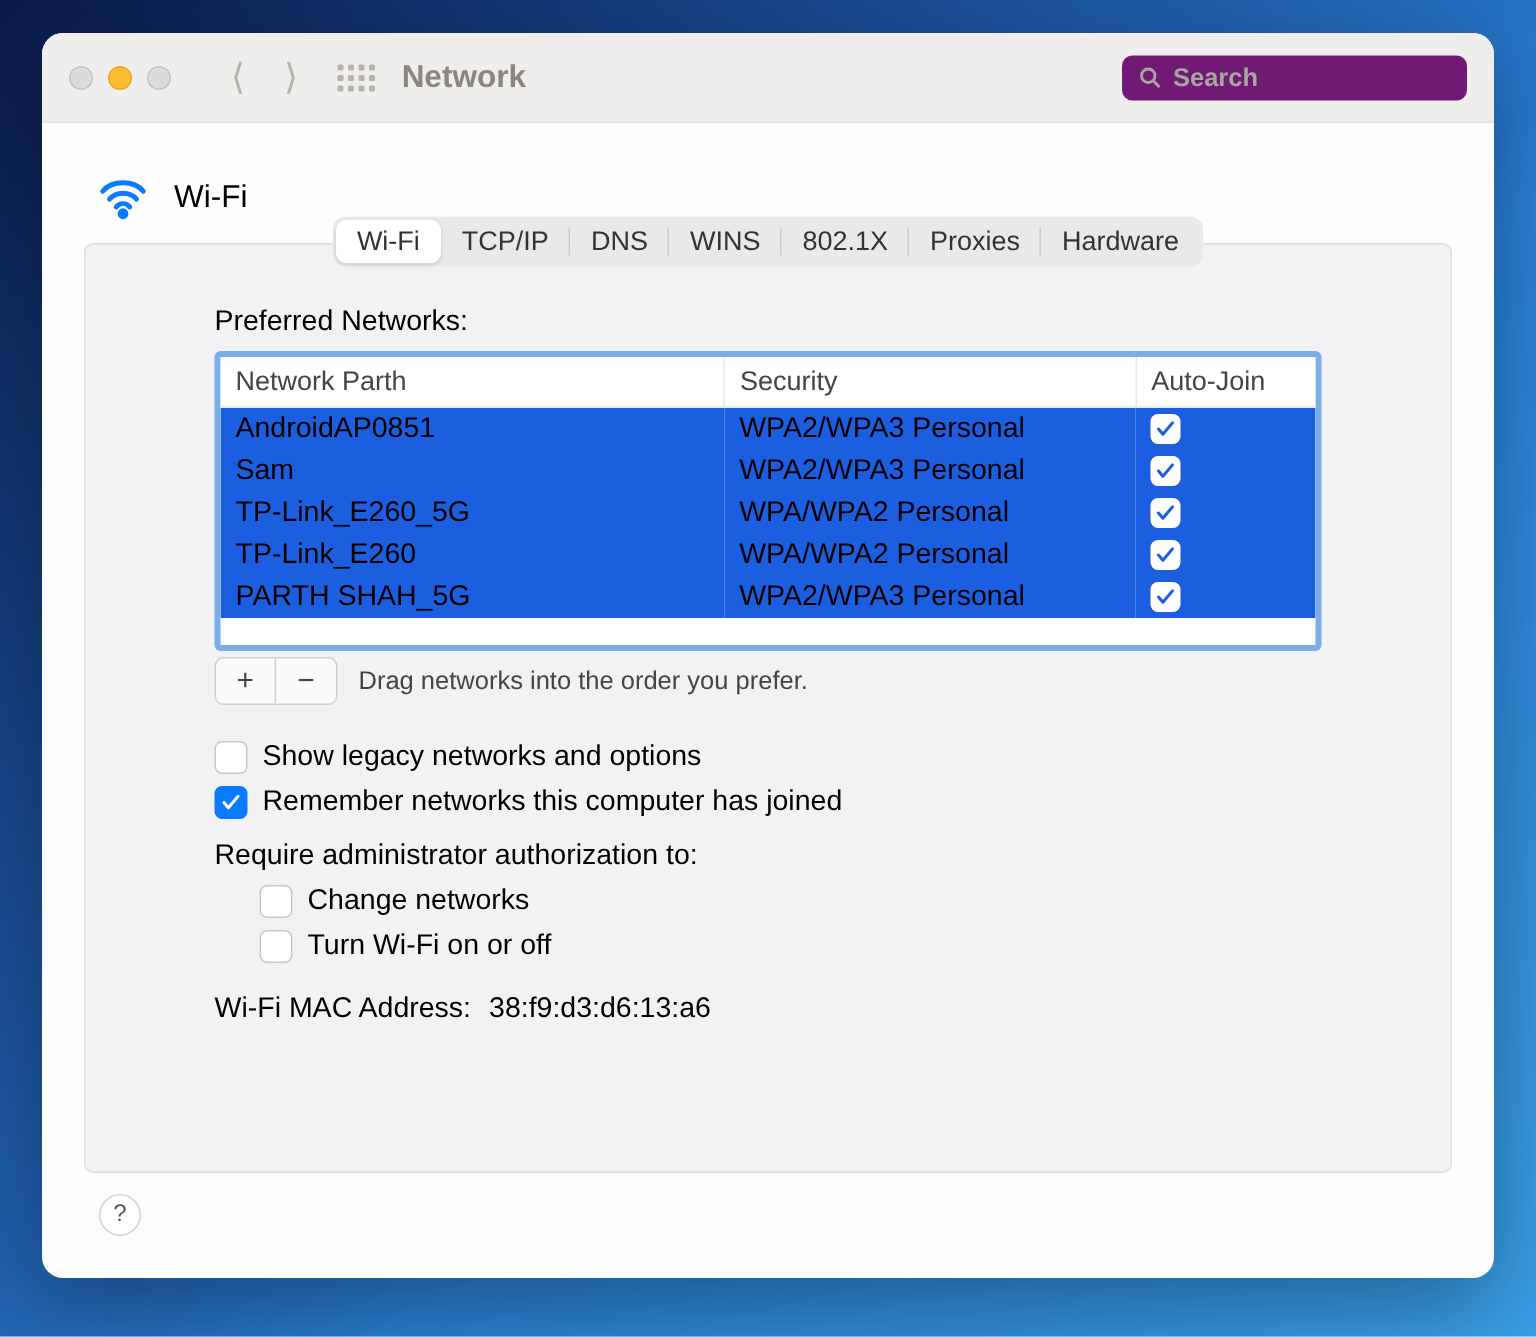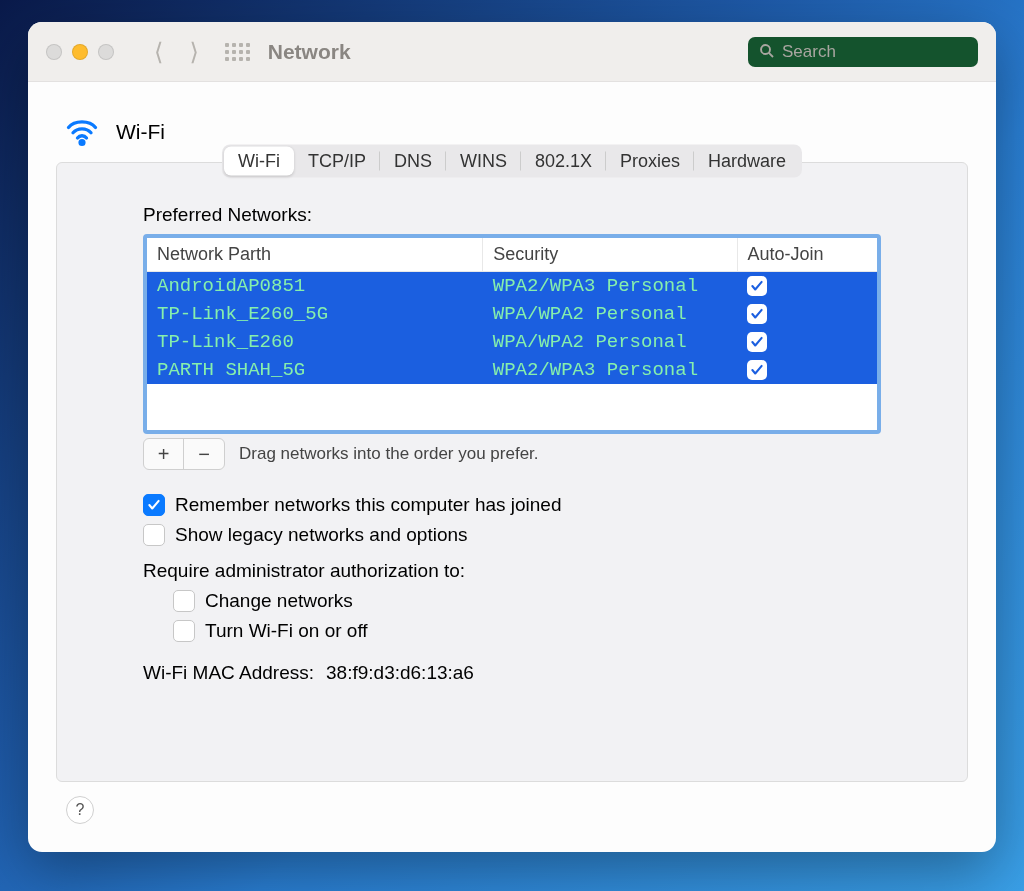--- a/index.html
+++ b/index.html
@@ -43,26 +43,27 @@
   .grid-icon {
     display: grid;
     grid-template-columns: repeat(4, 4px);
     grid-template-rows: repeat(3, 4px);
     gap: 3px;
   }
   .grid-icon span { background: #b6b3ae; border-radius: 1px; }
   .title { margin-left: 18px; font-size: 21px; font-weight: 600; color: #8a8682; }
   .search {
     margin-left: auto;
-    display: flex; align-items: flex-start;
-    background: #14532d;
+    display: flex; align-items: center;
+    background: #701a75;
     border-radius: 7px;
     padding: 5px 10px;
     width: 230px;
     color: #a9a6a1;
+    font-weight: bold;
   }
   .search svg { margin-right: 6px; }
   .search span { font-size: 17px; }
 
   .body { padding: 20px 28px 24px 28px; height: calc(100% - 60px); display:flex; flex-direction:column; }
 
   .header { display: flex; align-items: center; gap: 14px; margin: 10px 0 10px 6px; }
   .wifi-icon {
     width: 40px; height: 40px; border-radius: 8px;
     display:flex; align-items:center; justify-content:center;
@@ -132,22 +133,22 @@
     border-bottom: 1px solid #e8e8e8;
     color: #444;
   }
   thead th:not(:first-child) { border-left: 1px solid #e8e8e8; }
   tbody td {
     padding: 3px 10px;
     font-size: 19px;
     white-space: nowrap;
   }
   tbody tr.normal td { color: #000; }
-  tbody tr.selected td { background: #1b5fe0; color: #86efac; font-family: Liberation Mono, monospace; }
-  .col-auto { width: 140px; text-align: left; }
+  tbody tr.selected td { background: #1b5fe0; color: #000000; }
+  .col-auto { width: 120px; text-align: left; }
   .chk {
     display: inline-flex;
     width: 20px; height: 20px;
     border-radius: 5px;
     align-items: center; justify-content: center;
     vertical-align: middle;
   }
   .chk.on-light { background: #0a7aff; color: #fff; }
   .chk.on-dark { background: #fff; color: #1b5fe0; }
   .chk svg { width: 14px; height: 14px; }
@@ -292,20 +293,29 @@
                 <tr class="selected">
                   <td>AndroidAP0851</td>
                   <td>WPA2/WPA3 Personal</td>
                   <td class="col-auto"><span class="chk on-dark">
                       <svg viewBox="0 0 24 24" fill="none" stroke="currentColor" stroke-width="3.5" stroke-linecap="round" stroke-linejoin="round">
                         <polyline points="4 12 9 18 20 5"></polyline>
                       </svg>
                     </span></td>
                 </tr>
                 <tr class="selected">
+                  <td>Sam</td>
+                  <td>WPA2/WPA3 Personal</td>
+                  <td class="col-auto"><span class="chk on-dark">
+                      <svg viewBox="0 0 24 24" fill="none" stroke="currentColor" stroke-width="3.5" stroke-linecap="round" stroke-linejoin="round">
+                        <polyline points="4 12 9 18 20 5"></polyline>
+                      </svg>
+                    </span></td>
+                </tr>
+                <tr class="selected">
                   <td>TP-Link_E260_5G</td>
                   <td>WPA/WPA2 Personal</td>
                   <td class="col-auto"><span class="chk on-dark">
                       <svg viewBox="0 0 24 24" fill="none" stroke="currentColor" stroke-width="3.5" stroke-linecap="round" stroke-linejoin="round">
                         <polyline points="4 12 9 18 20 5"></polyline>
                       </svg>
                     </span></td>
                 </tr>
                 <tr class="selected">
                   <td>TP-Link_E260</td>
@@ -331,32 +341,32 @@
 
         <div class="addremove">
           <div class="addremove-btns">
             <div class="arbtn">+</div>
             <div class="arbtn">−</div>
           </div>
           <div class="hint">Drag networks into the order you prefer.</div>
         </div>
 
         <div class="opts">
+          <div class="optrow">
+            <div class="checkbox"></div>
+            <span>Show legacy networks and options</span>
+          </div>
           <div class="optrow">
             <div class="checkbox checked">
               <svg viewBox="0 0 24 24" fill="none" stroke="currentColor" stroke-width="3.5" stroke-linecap="round" stroke-linejoin="round">
                   <polyline points="4 12 9 18 20 5"></polyline>
                 </svg>
             </div>
             <span>Remember networks this computer has joined</span>
           </div>
-          <div class="optrow">
-            <div class="checkbox"></div>
-            <span>Show legacy networks and options</span>
-          </div>
 
           <div class="sublabel">Require administrator authorization to:</div>
           <div class="optrow indent">
             <div class="checkbox"></div>
             <span>Change networks</span>
           </div>
           <div class="optrow indent">
             <div class="checkbox"></div>
             <span>Turn Wi-Fi on or off</span>
           </div>

